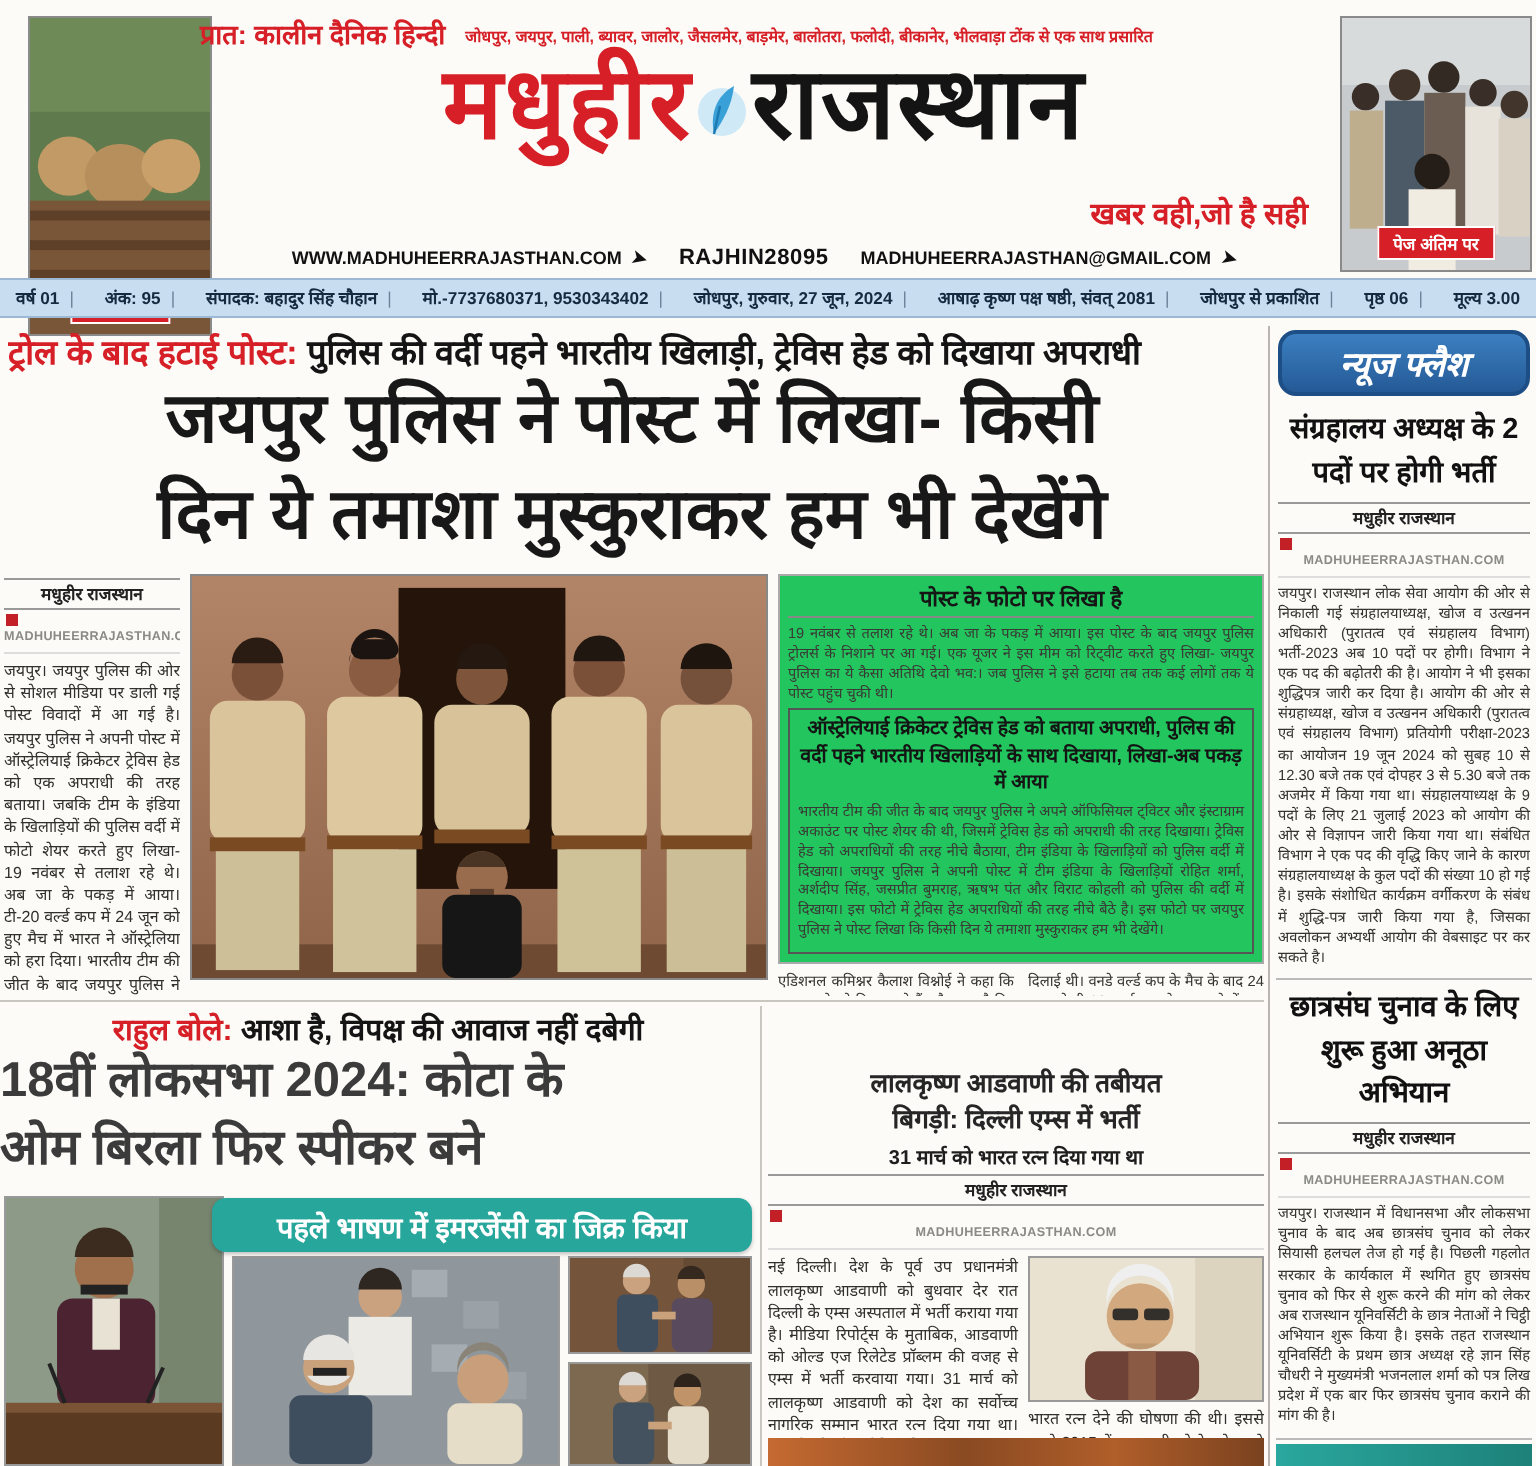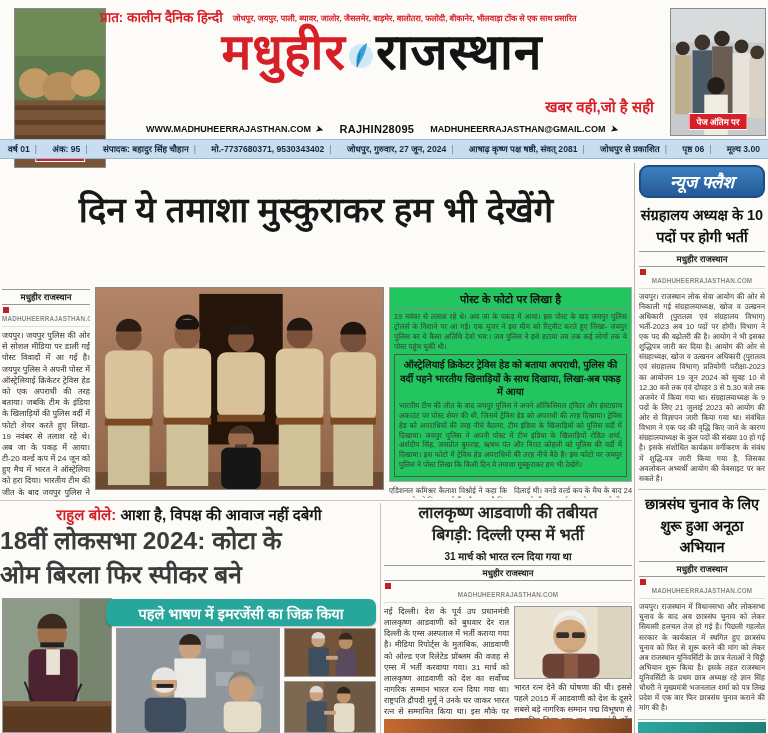--- a/index.html
+++ b/index.html
@@ -78,21 +78,21 @@
     font-size:14.5px; font-weight:800; z-index:3; box-shadow:0 1px 2px rgba(0,0,0,.25);
   }
   .ph { position:absolute; border:1px solid #999; overflow:hidden; background:#888; }
   .ph svg { display:block; width:100%; height:100%; }
   .phA { left:2px;  top:96px;  width:110px; height:135px; }
   .phB { left:116px; top:126px; width:164px; height:105px; }
   .phC1 { left:284px; top:126px; width:92px; height:49px; }
   .phC2 { left:284px; top:179px; width:92px; height:52px; }
   
   .story-mid { position:absolute; top:502px; left:384px; width:248px; height:231px; overflow:hidden; }
-  .headline3 { text-align:center; font-size:16px; font-weight:800; line-height:1.4; color:#262626; }
+  .headline3 { text-align:center; font-size:13px; font-weight:800; line-height:1.4; color:#262626;margin-top:31px; }
   .subhead3 { text-align:center; font-size:10px; font-weight:800; color:#1e1e1e; margin-top:2px; }
   .mid-body { display:flex; gap:5px; margin-top:1px; }
   .mb-left { flex:1; }
   .mb-right { width:118px; flex:none; }
   .advani-photo { width:118px; height:73px; border:1px solid #999; overflow:hidden; margin-bottom:3px; }
   .advani-photo svg { display:block; width:100%; height:100%; }
   .bottom-strip { position:absolute; left:0; bottom:0; width:248px; height:14px;
     background:linear-gradient(90deg,#c56a31,#8a4a22 40%,#b05e2a 70%,#7a421f); }
   
   .sidebar { position:absolute; top:163px; left:638px; width:128px; height:570px; overflow:hidden; }
@@ -180,21 +180,25 @@
     <span class="it">अंक: 95</span>
     <span class="it">संपादक: बहादुर सिंह चौहान</span>
     <span class="it">मो.-7737680371, 9530343402</span>
     <span class="it">जोधपुर, गुरुवार, 27 जून, 2024</span>
     <span class="it">आषाढ़ कृष्ण पक्ष षष्ठी, संवत् 2081</span>
     <span class="it">जोधपुर से प्रकाशित</span>
     <span class="it">पृष्ठ 06</span>
     <span class="it">मूल्य 3.00</span>
   </div>
 
+  <div class="lead-kicker">
+    <span class="kick-red">ट्रोल के बाद हटाई पोस्ट:</span><span> पुलिस की वर्दी पहने भारतीय खिलाड़ी, ट्रेविस हेड को दिखाया अपराधी</span>
+  </div>
   <h1 class="lead-headline">
+    <div>जयपुर पुलिस ने पोस्ट में लिखा- किसी</div>
     <div>दिन ये तमाशा मुस्कुराकर हम भी देखेंगे</div>
   </h1>
 
   <div class="lead-row">
     <div class="lead-col1">
       <div class="byline">
         <div class="byline-name">मधुहीर राजस्थान</div>
         <div class="byline-credit-row"><span class="redsq"></span><span class="byline-credit">MADHUHEERRAJASTHAN.COM</span></div>
       </div>
       <p class="smallbody">जयपुर। जयपुर पुलिस की ओर से सोशल मीडिया पर डाली गई पोस्ट विवादों में आ गई है। जयपुर पुलिस ने अपनी पोस्ट में ऑस्ट्रेलियाई क्रिकेटर ट्रेविस हेड को एक अपराधी की तरह बताया। जबकि टीम के इंडिया के खिलाड़ियों की पुलिस वर्दी में फोटो शेयर करते हुए लिखा- 19 नवंबर से तलाश रहे थे। अब जा के पकड़ में आया। टी-20 वर्ल्ड कप में 24 जून को हुए मैच में भारत ने ऑस्ट्रेलिया को हरा दिया। भारतीय टीम की जीत के बाद जयपुर पुलिस ने एक पोस्ट की, जिस पर विवाद बढ़ गया है। अपनी पोस्ट को लेकर जयपुर पुलिस ट्रोल होने लगी तो दो घंटे में ही इसे हटा दिया गया।</p>
@@ -381,21 +385,21 @@
         <p class="smallbody">भारत रत्न देने की घोषणा की थी। इससे पहले 2015 में आडवाणी को देश के दूसरे सबसे बड़े नागरिक सम्मान पद्म विभूषण से सम्मानित किया गया था। प्रधानमंत्री नरेंद्र मोदी 7 जून को लोकसभा चुनाव में एनडीए की जीत के बाद लाल कृष्ण आडवाणी से आशीर्वाद लेने पहुंचे थे। इस दौरान उन्होंने आडवाणी को गुलदस्ता भेंट किया।</p>
       </div>
     </div>
     <div class="bottom-strip"></div>
   </div>
 
   <div class="sidebar">
     <div class="sb-header">न्यूज फ्लैश</div>
 
     <div class="sb-art">
-      <div class="sb-head">संग्रहालय अध्यक्ष के 10 पदों पर होगी भर्ती</div>
+      <div class="sb-head">संग्रहालय अध्यक्ष के 2 पदों पर होगी भर्ती</div>
       <div class="byline">
         <div class="byline-name">मधुहीर राजस्थान</div>
         <div class="byline-credit-row"><span class="redsq"></span><span class="byline-credit">MADHUHEERRAJASTHAN.COM</span></div>
       </div>
       <p class="sb-body">जयपुर। राजस्थान लोक सेवा आयोग की ओर से निकाली गई संग्रहालयाध्यक्ष, खोज व उत्खनन अधिकारी (पुरातत्व एवं संग्रहालय विभाग) भर्ती-2023 अब 10 पदों पर होगी। विभाग ने एक पद की बढ़ोतरी की है। आयोग ने भी इसका शुद्धिपत्र जारी कर दिया है। आयोग की ओर से संग्रहाध्यक्ष, खोज व उत्खनन अधिकारी (पुरातत्व एवं संग्रहालय विभाग) प्रतियोगी परीक्षा-2023 का आयोजन 19 जून 2024 को सुबह 10 से 12.30 बजे तक एवं दोपहर 3 से 5.30 बजे तक अजमेर में किया गया था। संग्रहालयाध्यक्ष के 9 पदों के लिए 21 जुलाई 2023 को आयोग की ओर से विज्ञापन जारी किया गया था। संबंधित विभाग ने एक पद की वृद्धि किए जाने के कारण संग्रहालयाध्यक्ष के कुल पदों की संख्या 10 हो गई है। इसके संशोधित कार्यक्रम वर्गीकरण के संबंध में शुद्धि-पत्र जारी किया गया है, जिसका अवलोकन अभ्यर्थी आयोग की वेबसाइट पर कर सकते है।</p>
     </div>
 
     <div class="sb-div"></div>
 
     <div class="sb-art">

